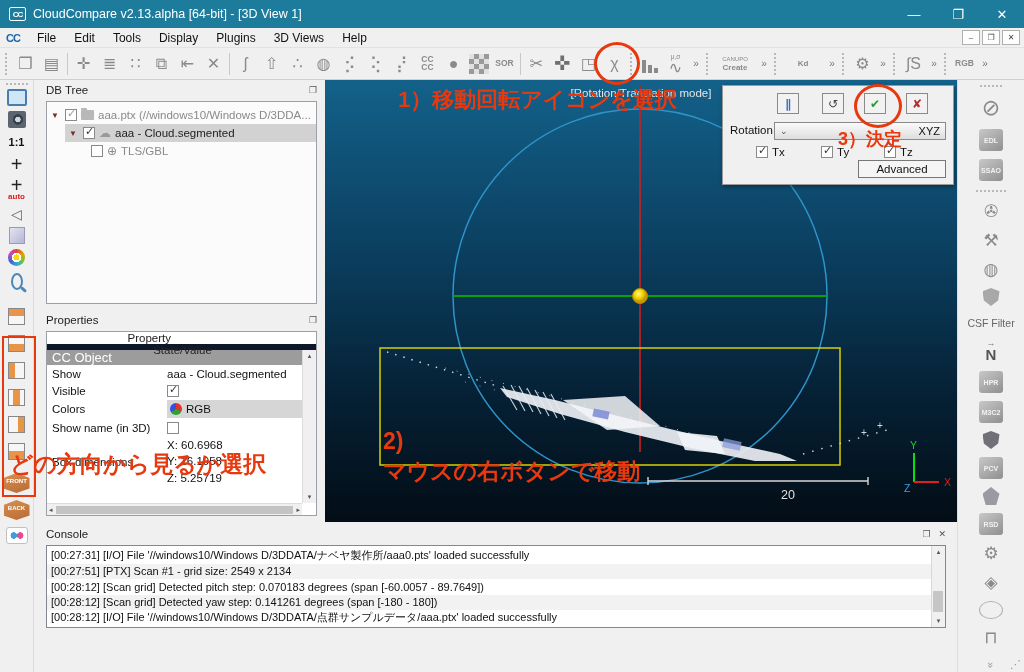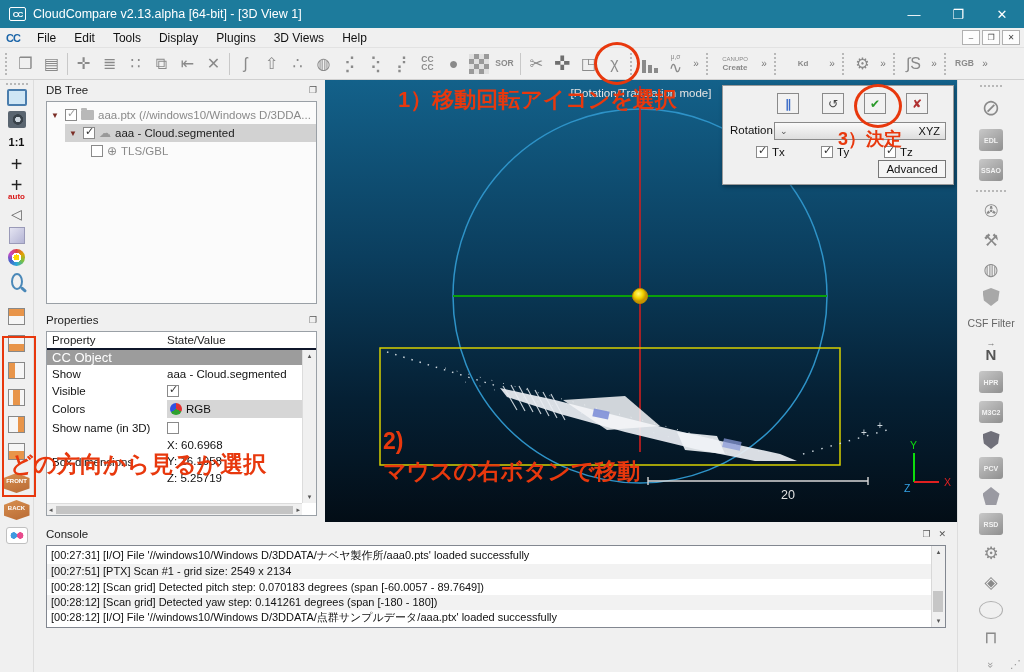--- a/index.html
+++ b/index.html
@@ -103,21 +103,21 @@
   .cb.dim::after{color:#9a9a9a;}
   .tico{font-size:12px;color:#999;line-height:10px;}
   .tfolder{width:13px;height:10px;background:#b8b8b8;border-radius:1px;position:relative;flex:none;}
   .tfolder::before{content:"";position:absolute;top:-2px;left:0;width:6px;height:2px;background:#b8b8b8;border-radius:1px 1px 0 0;}
   .tlabel.dim{color:#8a8a8a;}
   
   .prop-box{position:absolute;left:8px;top:21px;right:8px;bottom:6px;background:#fff;border:1px solid #9aa0a6;}
   .prow{display:flex;font-size:11.5px;color:#111;align-items:center;}
   .prow .pl{width:118px;padding-left:5px;flex:none;}
   .prow .pv{flex:1;display:flex;align-items:center;gap:4px;padding-left:2px;}
-  .prow.hdr{height:18px;border-bottom:2px solid #0f172a;color:#222;}
+  .prow.hdr{height:18px;border-bottom:6px solid #0f172a;color:#222;flex-direction:column;}
   .prow.sect{height:15px;background:#9c9c9c;color:#fff;font-size:13px;}
   .prow.r17{height:17px;}
   .prow.r20{height:20px;}
   .combo-val{background:#d6d6d6;flex:1;height:18px;display:flex;align-items:center;gap:4px;padding-left:3px;margin-right:2px;}
   .rgbwheel{width:12px;height:12px;border-radius:50%;flex:none;background:
       conic-gradient(#e03030 0 33%, #30a030 33% 66%, #3050e0 66%);}
   .multi{white-space:pre-line;line-height:16.5px;font-size:11.5px;}
   .vscroll{position:absolute;right:0;top:18px;bottom:12px;width:14px;background:#f0f0f0;border-left:1px solid #dcdcdc;
            display:flex;flex-direction:column;align-items:center;justify-content:space-between;font-size:7px;color:#555;padding:2px 0;}
   .hscroll{position:absolute;left:0;right:14px;bottom:0;height:12px;background:#f0f0f0;border-top:1px solid #dcdcdc;
@@ -131,21 +131,21 @@
   
   .xform{position:absolute;left:397px;top:5px;width:232px;height:100px;background:#f0f0f0;
          border:1px solid #9a9a9a;box-shadow:1px 2px 4px rgba(0,0,0,.35);font-size:11.5px;color:#111;}
   .xf-btn{position:absolute;width:22px;height:21px;top:7px;border:1px solid #8a8a8a;background:#f2f2f2;
           display:flex;align-items:center;justify-content:center;font-size:12px;}
   .xf-combo{position:absolute;left:51px;right:7px;top:36px;height:18px;border:1px solid #8a8a8a;
             background:linear-gradient(#fafafa,#dedede);display:flex;align-items:center;padding:0 5px;font-size:11px;}
   .xf-combo .arrow{color:#555;font-size:9px;}
   .xf-combo .val{margin-left:auto;}
   .xf-cb{position:absolute;top:60px;display:flex;align-items:center;gap:4px;}
-  .xf-adv{position:absolute;right:7px;bottom:6px;width:68px;height:18px;border:1px solid #777;
+  .xf-adv{position:absolute;right:7px;bottom:6px;width:88px;height:18px;border:1px solid #777;
           background:#f5f5f5;display:flex;align-items:center;justify-content:center;font-size:11.5px;}
   
   .rightstrip{position:absolute;left:957px;top:80px;width:67px;height:592px;background:#f0f0f0;
               border-left:1px solid #ddd;display:flex;flex-direction:column;align-items:center;padding-top:2px;}
   .rsi{display:flex;flex-direction:column;align-items:center;justify-content:center;color:#8a8a8a;
        min-height:18px;margin:4px 0;font-size:16px;}
   .rsi .s{font-size:8px;line-height:6px;color:#999;}
   .rsi .s:empty{display:none;}
   .rsi .g:empty{display:none;}
   .i-g20 .g{font-size:22px;}

